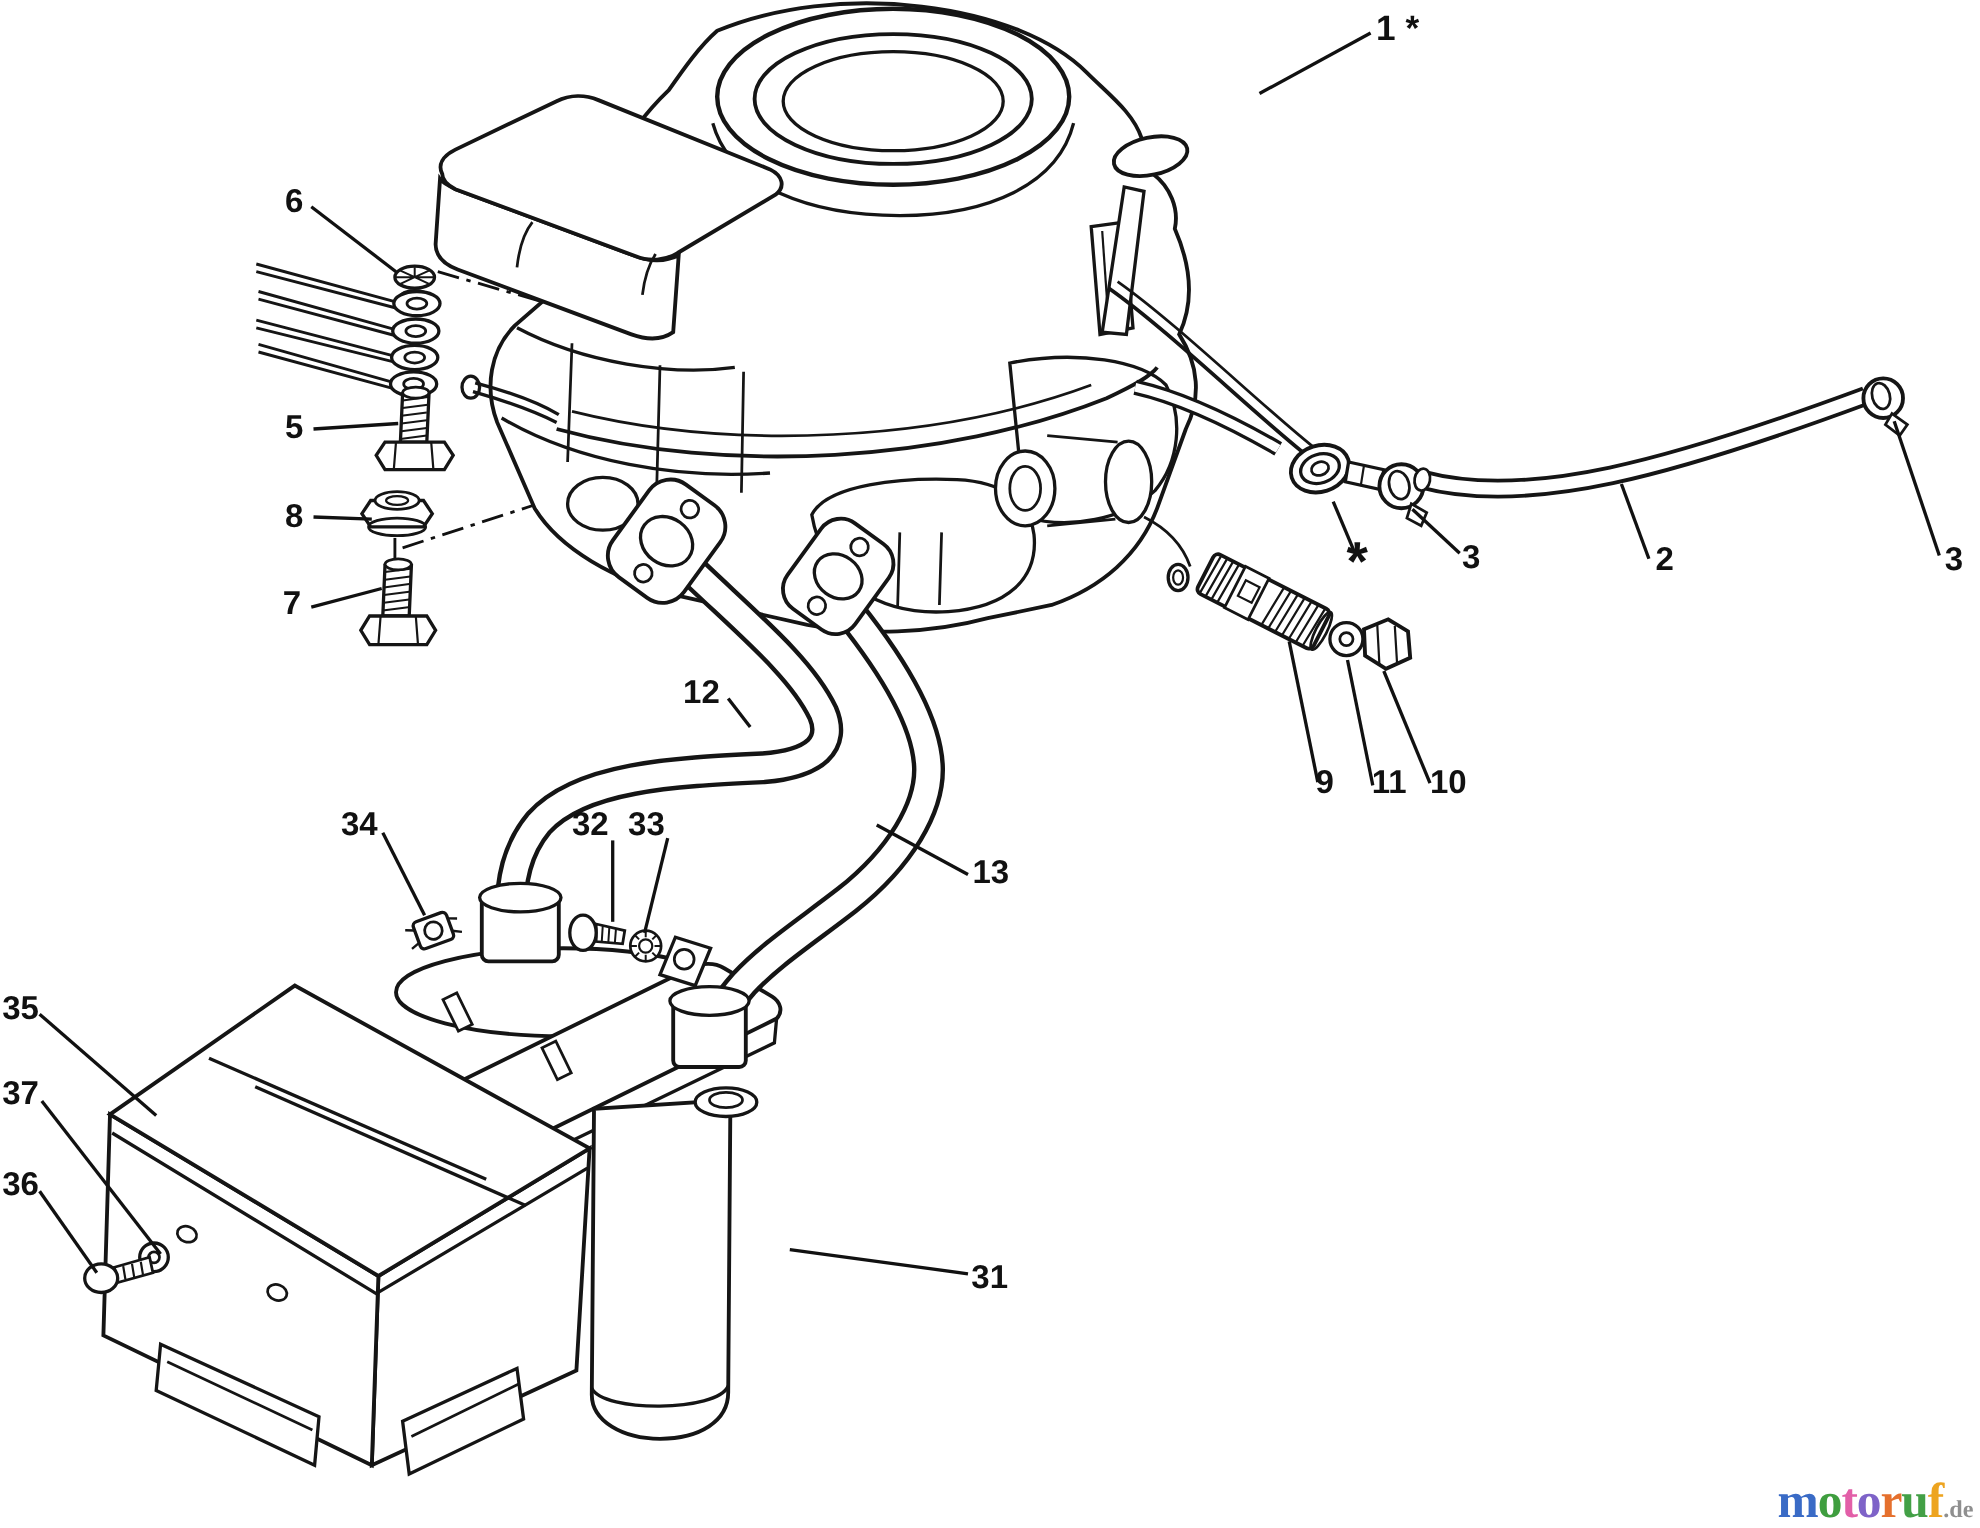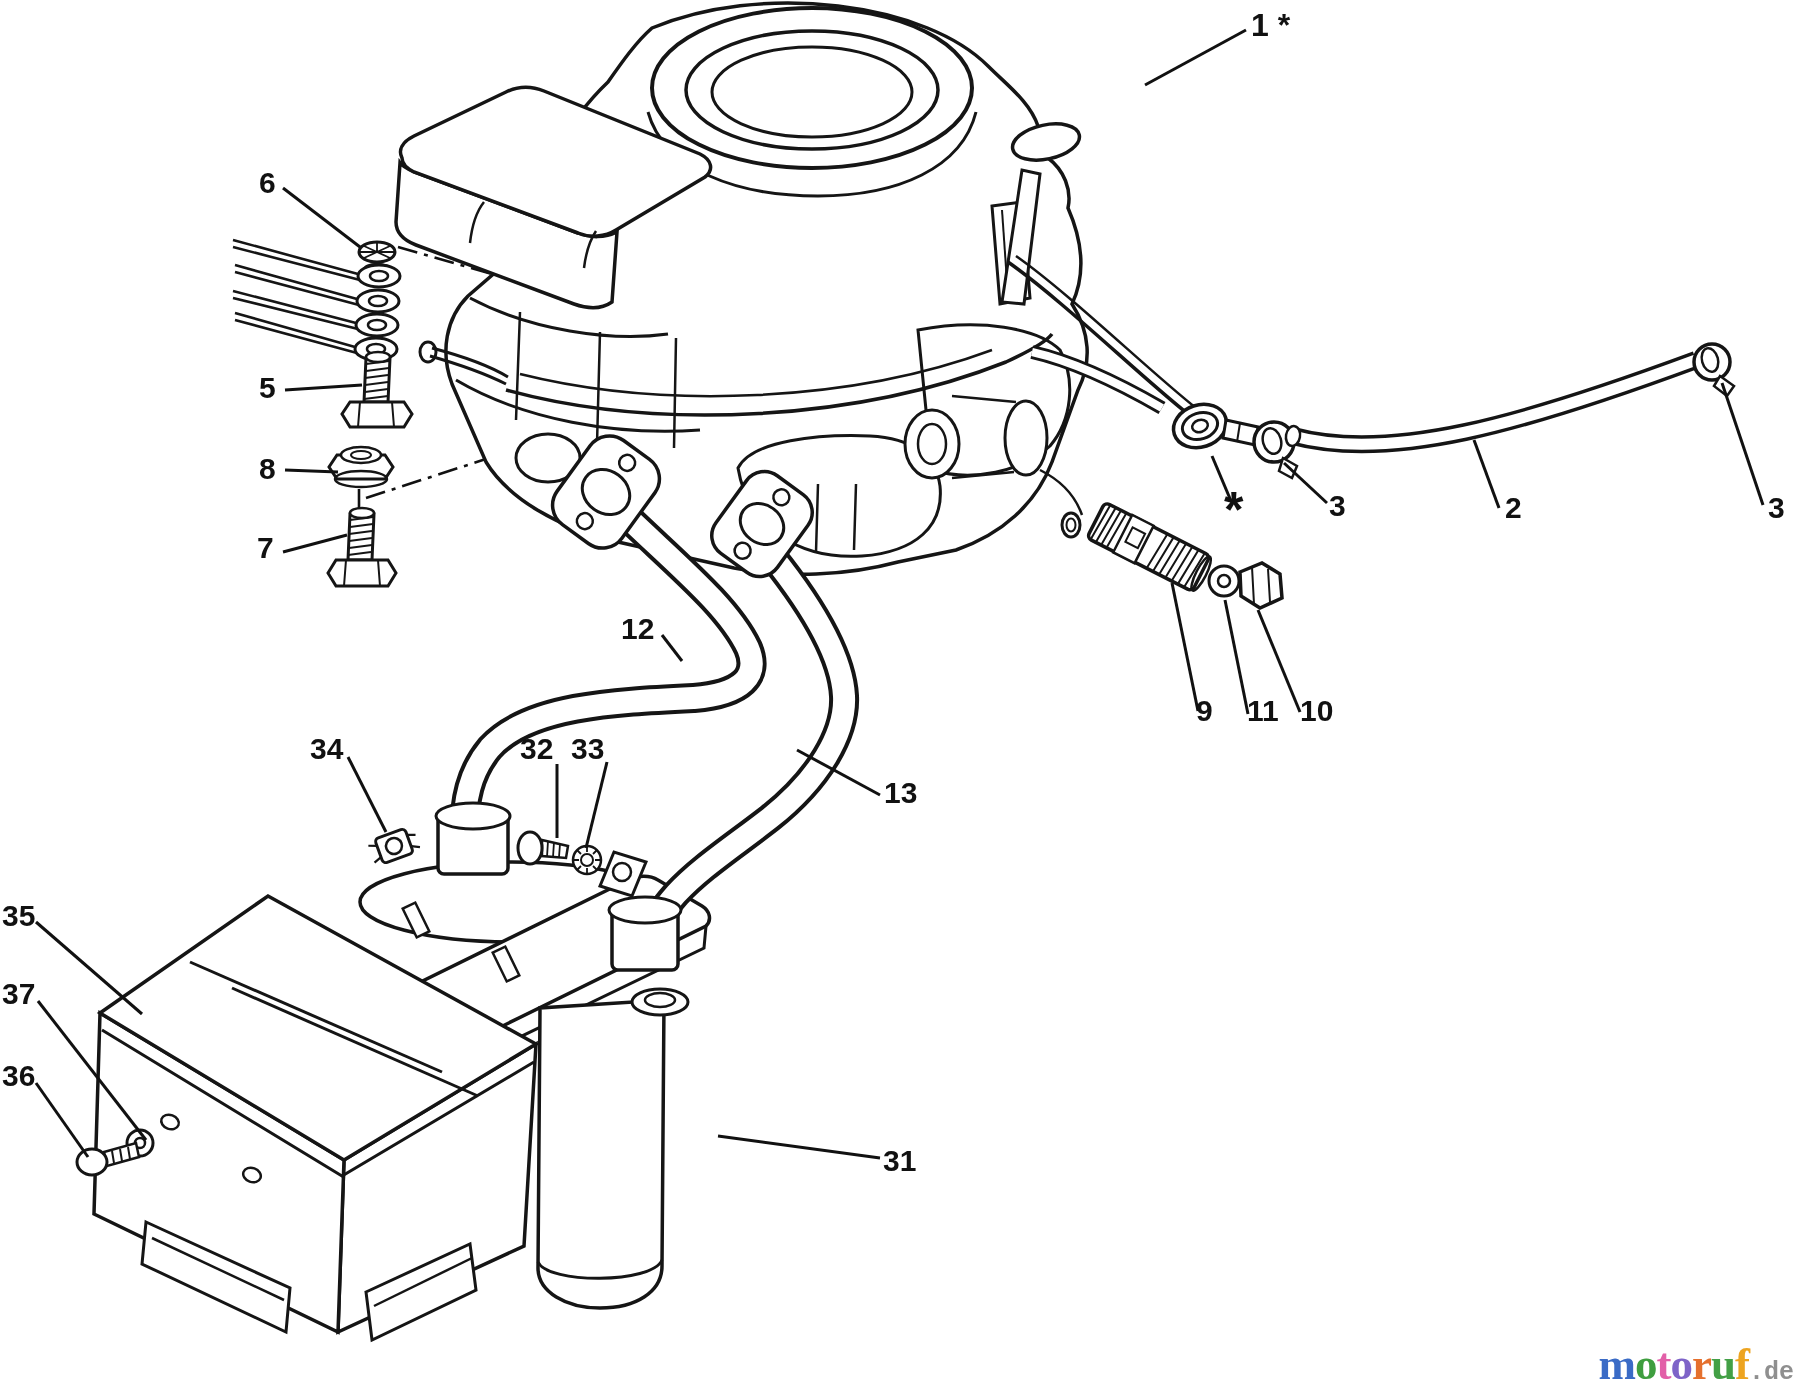--- a/index.html
+++ b/index.html
@@ -9,21 +9,21 @@
   svg *{vector-effect:none;}
   .ln{stroke:#151515;fill:none;}
   .wh{stroke:#151515;fill:#ffffff;}
   .plabel{font-family:"Liberation Sans",sans-serif;font-weight:bold;fill:#111;user-select:none;}
   .leader{stroke:#111;stroke-width:3;fill:none;}
   .dashdot{stroke:#111;stroke-width:2.6;stroke-dasharray:20 7 4 7;fill:none;}
   .tube-out{stroke:#151515;fill:none;stroke-linecap:butt;stroke-linejoin:round;}
   .tube-in{stroke:#ffffff;fill:none;stroke-linecap:butt;stroke-linejoin:round;}
   .logo{position:absolute;right:6px;bottom:2px;font-family:"Liberation Serif",serif;
         font-weight:bold;font-size:45px;letter-spacing:-1px;line-height:1;user-select:none;}
-  .logo .suffix{font-size:25px;font-weight:bold;letter-spacing:0;font-family:Liberation Mono, monospace;}
+  .logo .suffix{font-size:22px;font-weight:bold;letter-spacing:0;}
 </style>
 </head>
 <body>
 
 <div class="canvas">
 <svg width="1800" height="1389" viewBox="0 0 1800 1389">
 
   <g id="dash-layer">
         <line x1="398" y1="247" x2="562" y2="294" class="dashdot"></line>
         <line x1="366" y1="498" x2="606" y2="420" class="dashdot"></line>

